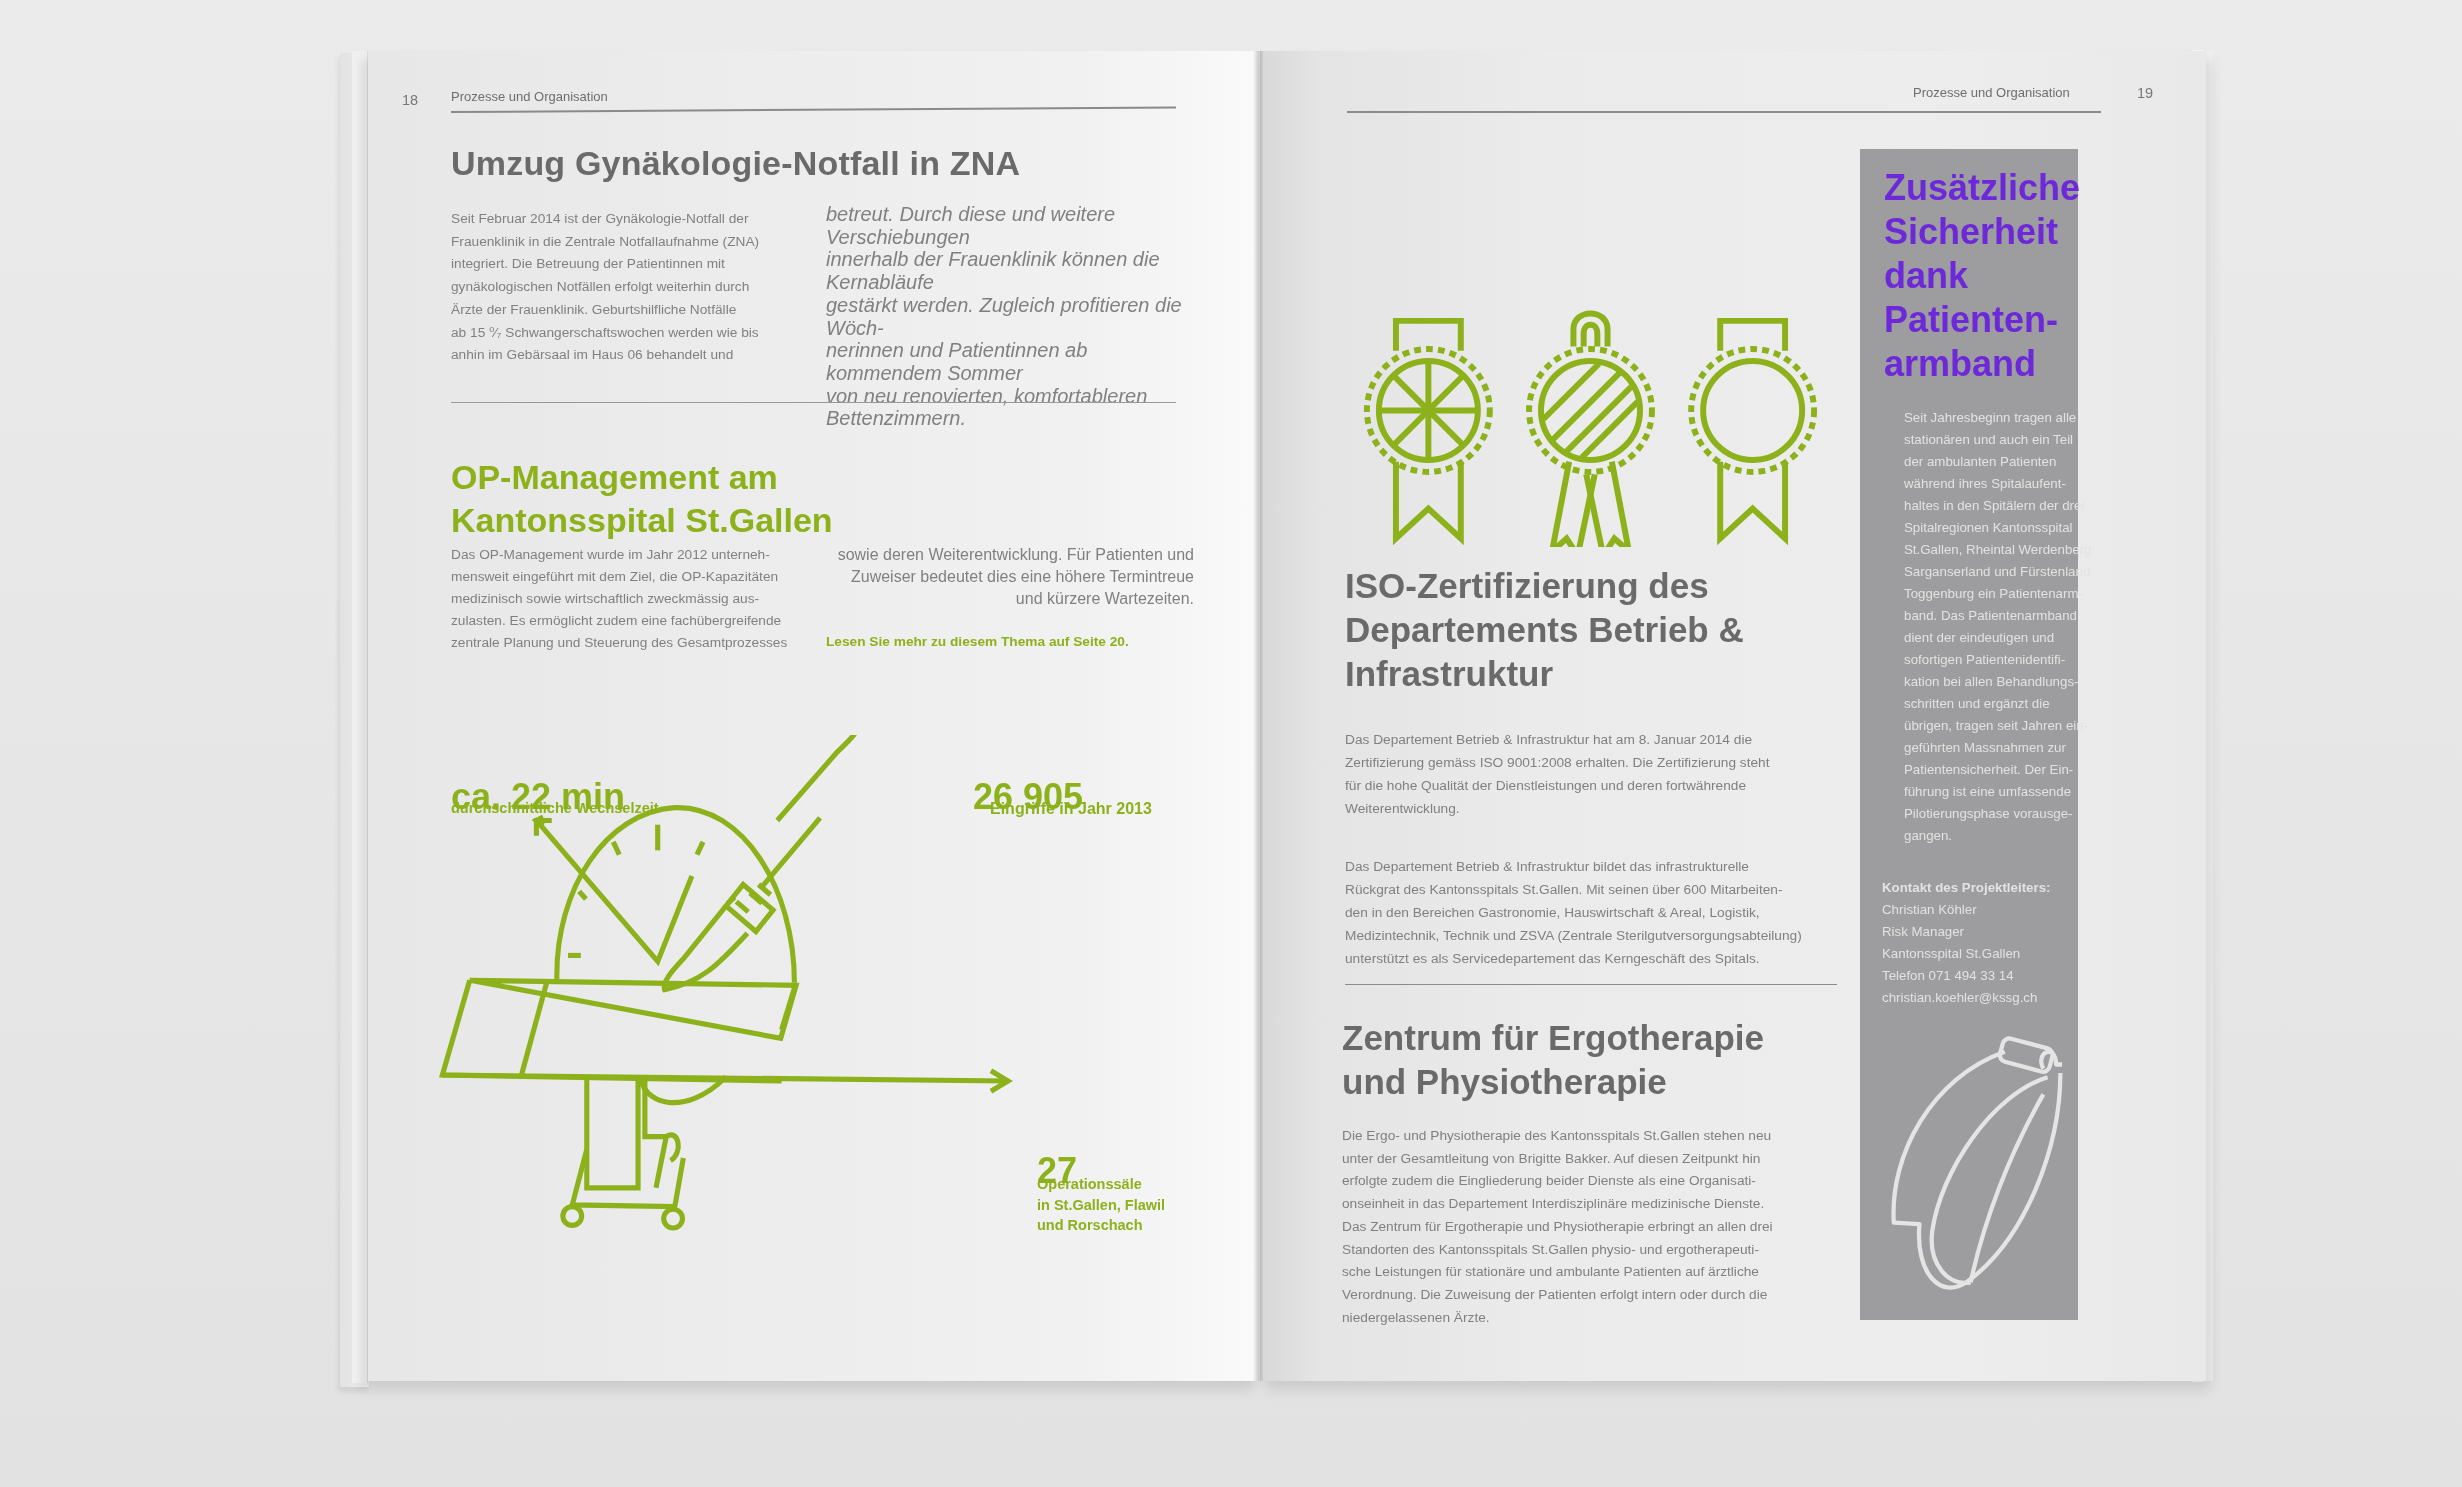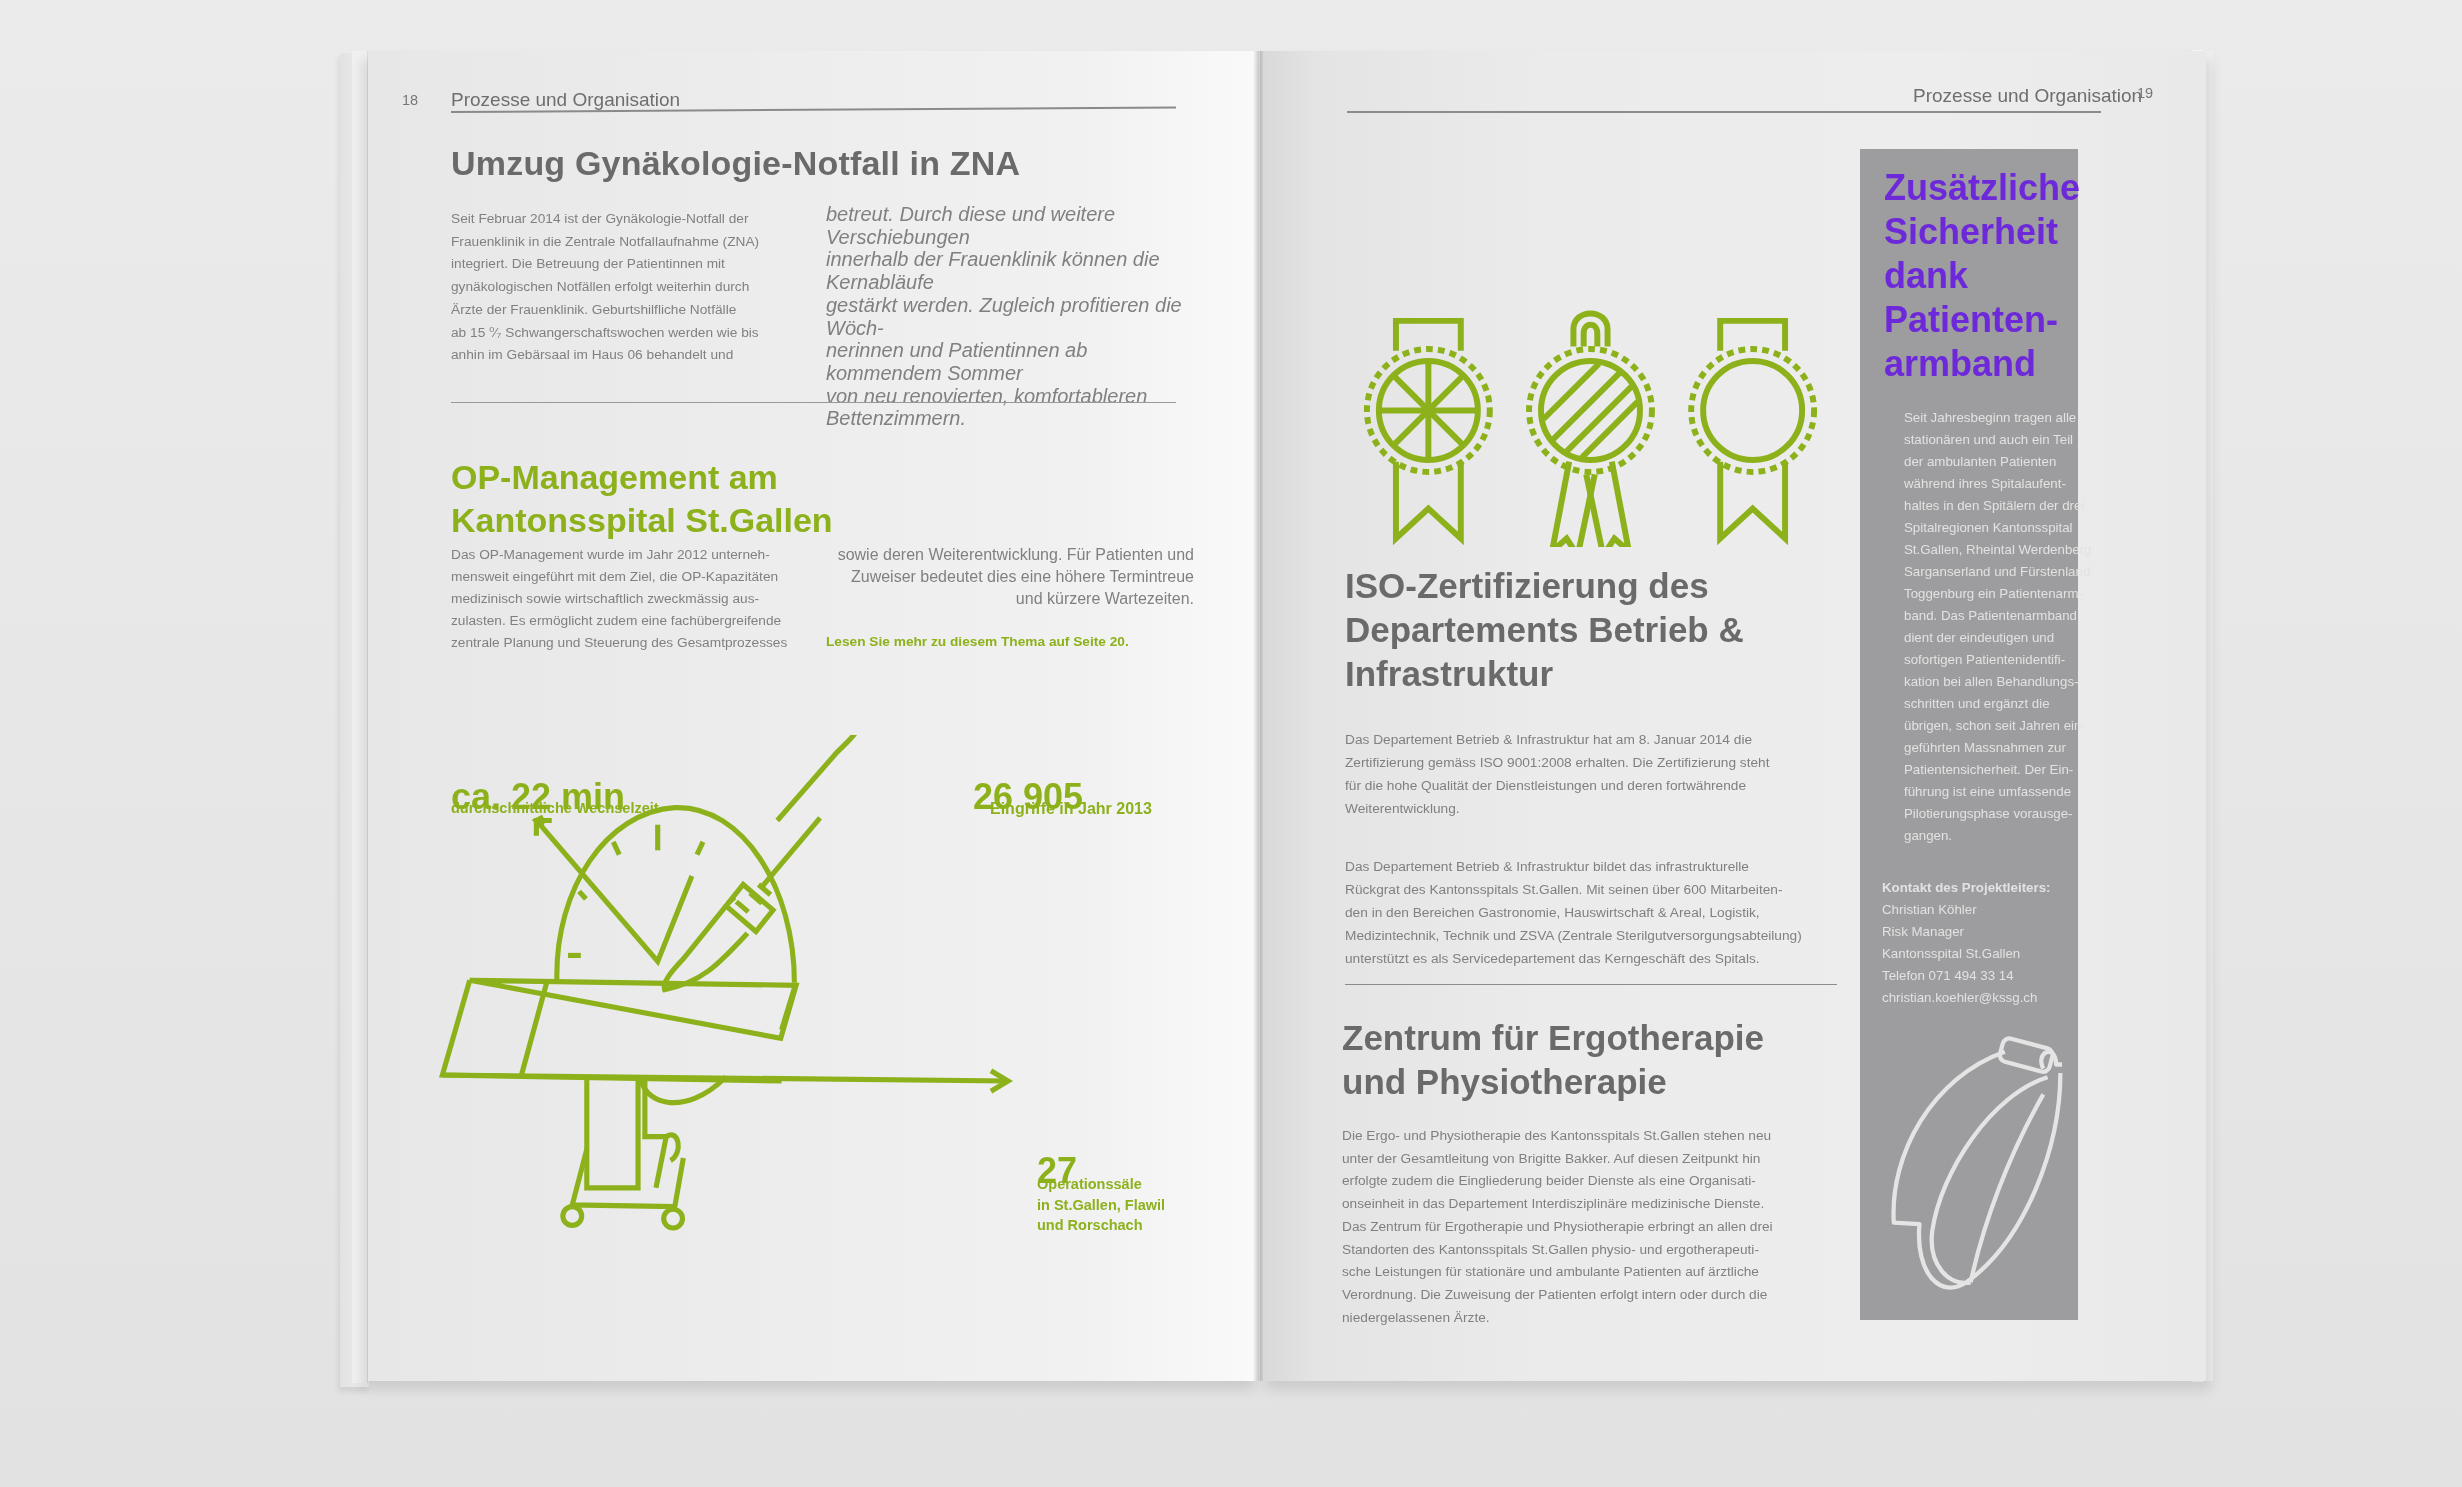--- a/index.html
+++ b/index.html
@@ -21,21 +21,21 @@
   .right-page {
     left:1260px; top:51px; width:946px; height:1330px;
     background: linear-gradient(90deg,#d8d8d8 0%, #e4e4e4 6%, #ebebeb 30%, #ededed 70%, #e9e9e9 100%);
     box-shadow: 5.1px 8.5px 12px rgba(0,0,0,0.10);
   }
   .right-edge1 { left:2190px; top:50px; width:12px; height:1332px; background:linear-gradient(90deg,#f2f2f2,#fafafa); border-left:0.9px solid #d6d6d6; }
   .right-edge2 { left:2202px; top:51px; width:10.3px; height:1330px; background:#efefef; border-left:0.9px solid #dedede; }
   .spine { left:1253px; top:51px; width:10.3px; height:1330px; background:linear-gradient(90deg,rgba(0,0,0,0) 0%, rgba(0,0,0,0.18) 55%, rgba(0,0,0,0.05) 100%); }
 
   .folio { font-size:14.5px; color:#777; }
-  .runhead { font-size:19px; color:#6e6e6e; }
+  .runhead { font-size:13px; color:#6e6e6e; }
   .rule { height:1.7px; background:#8a8a8a; }
   .h-gray { color:#6a6a6a; font-weight:bold; }
   .h-green { color:#8db11b; font-weight:bold;margin-top:20px; }
   .body { color:#808080; font-size:14px; line-height:23.5px; }
   .green { color:#8db11b; }
 
   
   .sidebar { left:1860px; top:149px; width:218px; height:1171px; background:#9d9d9f; }
   .sidebar-title { color:#6d28d9; font-weight:bold; font-size:36px; line-height:44px; }
   .sidebar-body { color:#e2e2e2; font-size:13.3px; line-height:22px; }
@@ -246,21 +246,21 @@
     <div>haltes in den Spitälern der drei</div>
     <div>Spitalregionen Kantonsspital</div>
     <div>St.Gallen, Rheintal Werdenberg</div>
     <div>Sarganserland und Fürstenland</div>
     <div>Toggenburg ein Patientenarm-</div>
     <div>band. Das Patientenarmband</div>
     <div>dient der eindeutigen und</div>
     <div>sofortigen Patientenidentifi-</div>
     <div>kation bei allen Behandlungs-</div>
     <div>schritten und ergänzt die</div>
-    <div>übrigen, schon seit Jahren ein-</div>
+    <div>übrigen, tragen seit Jahren ein-</div>
     <div>geführten Massnahmen zur</div>
     <div>Patientensicherheit. Der Ein-</div>
     <div>führung ist eine umfassende</div>
     <div>Pilotierungsphase vorausge-</div>
     <div>gangen.</div>
   </div>
 <div class="abs sidebar-body" style="left:1882px;top:877px;font-weight:bold;">Kontakt des Projektleiters:</div>
 <div class="abs sidebar-body" id="sbContact" style="left:1882px;top:899px;width:205px;">
     <div>Christian Köhler</div>
     <div>Risk Manager</div>

